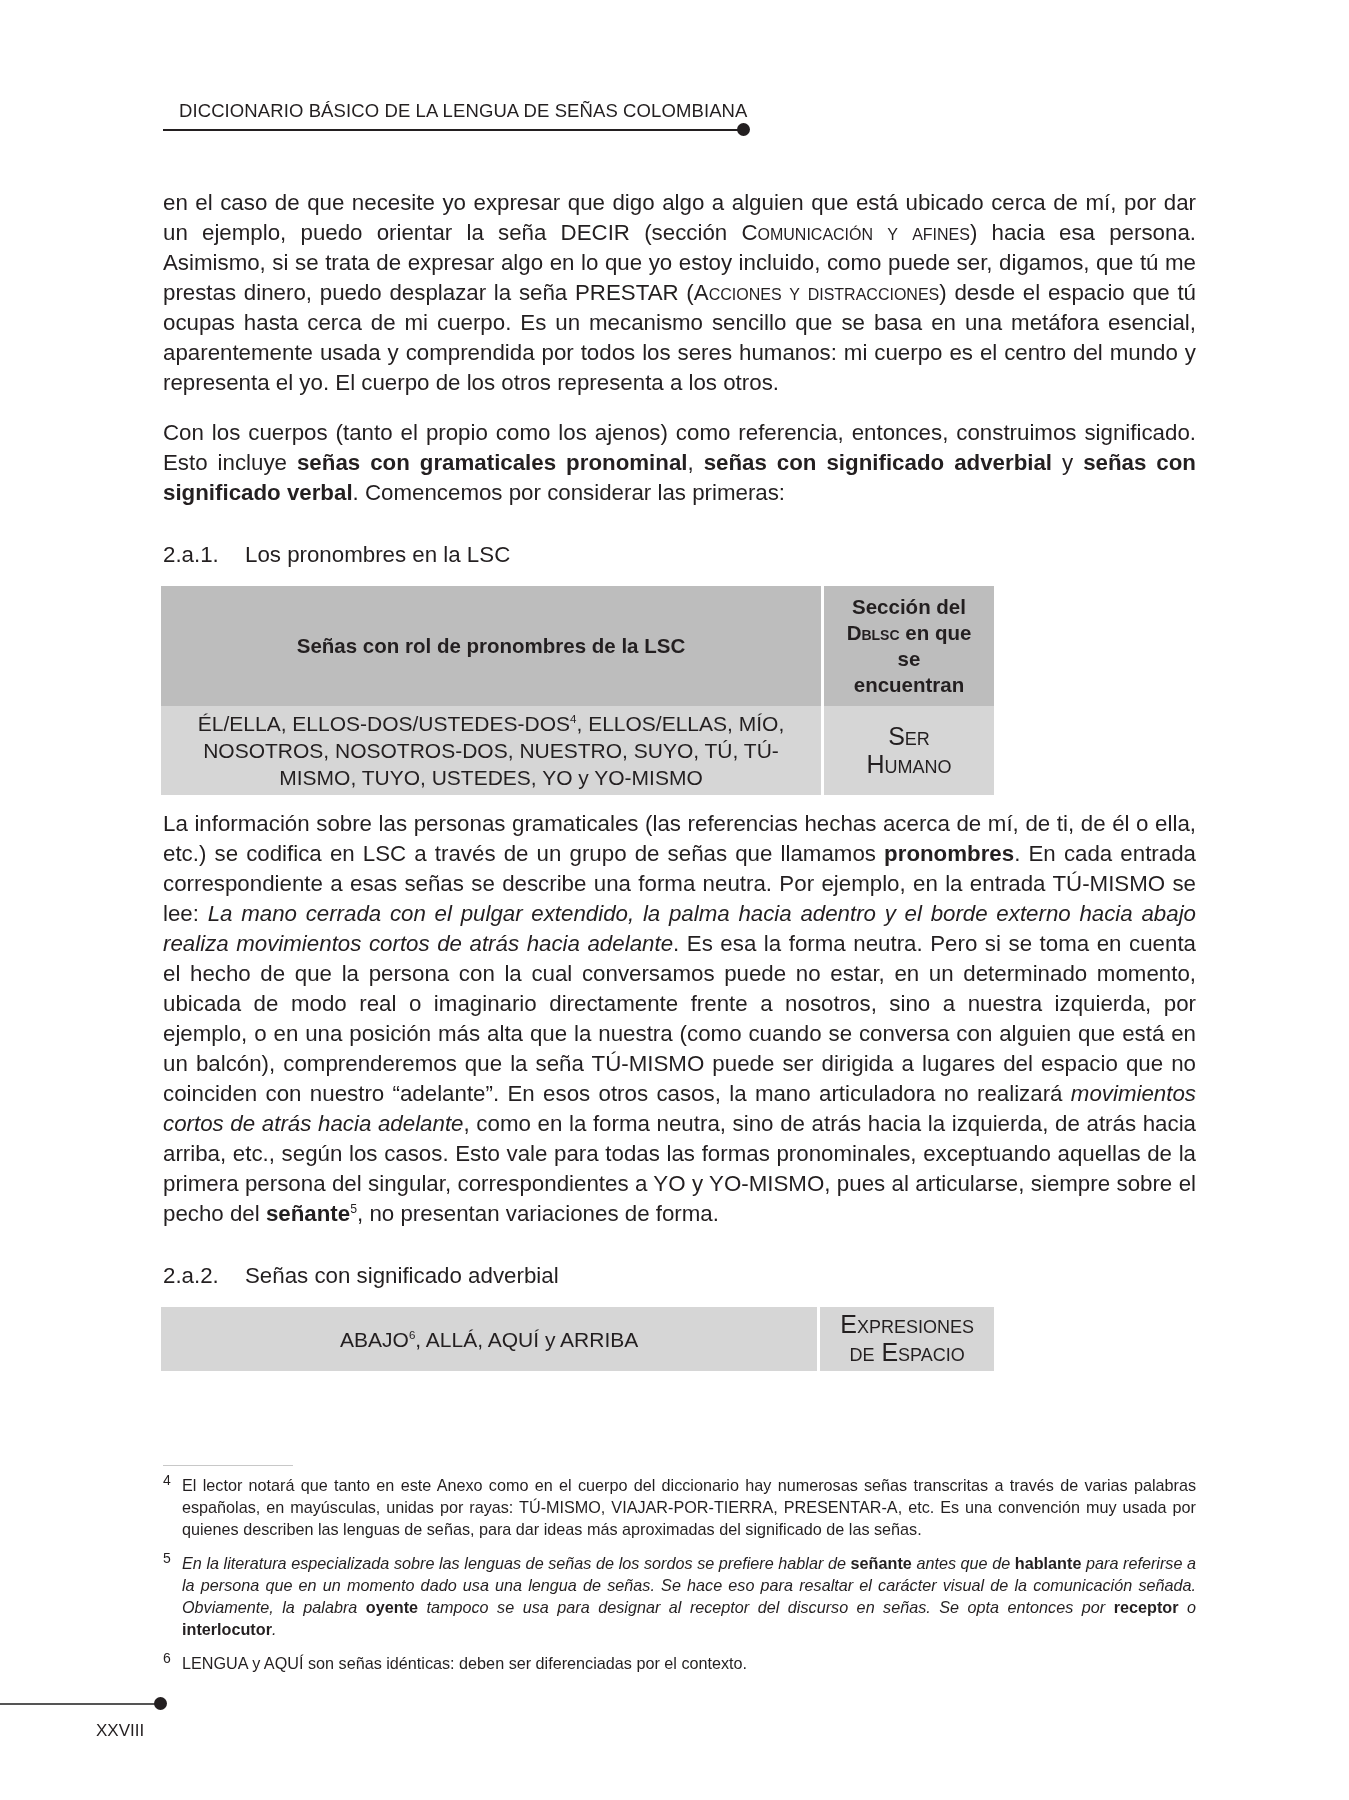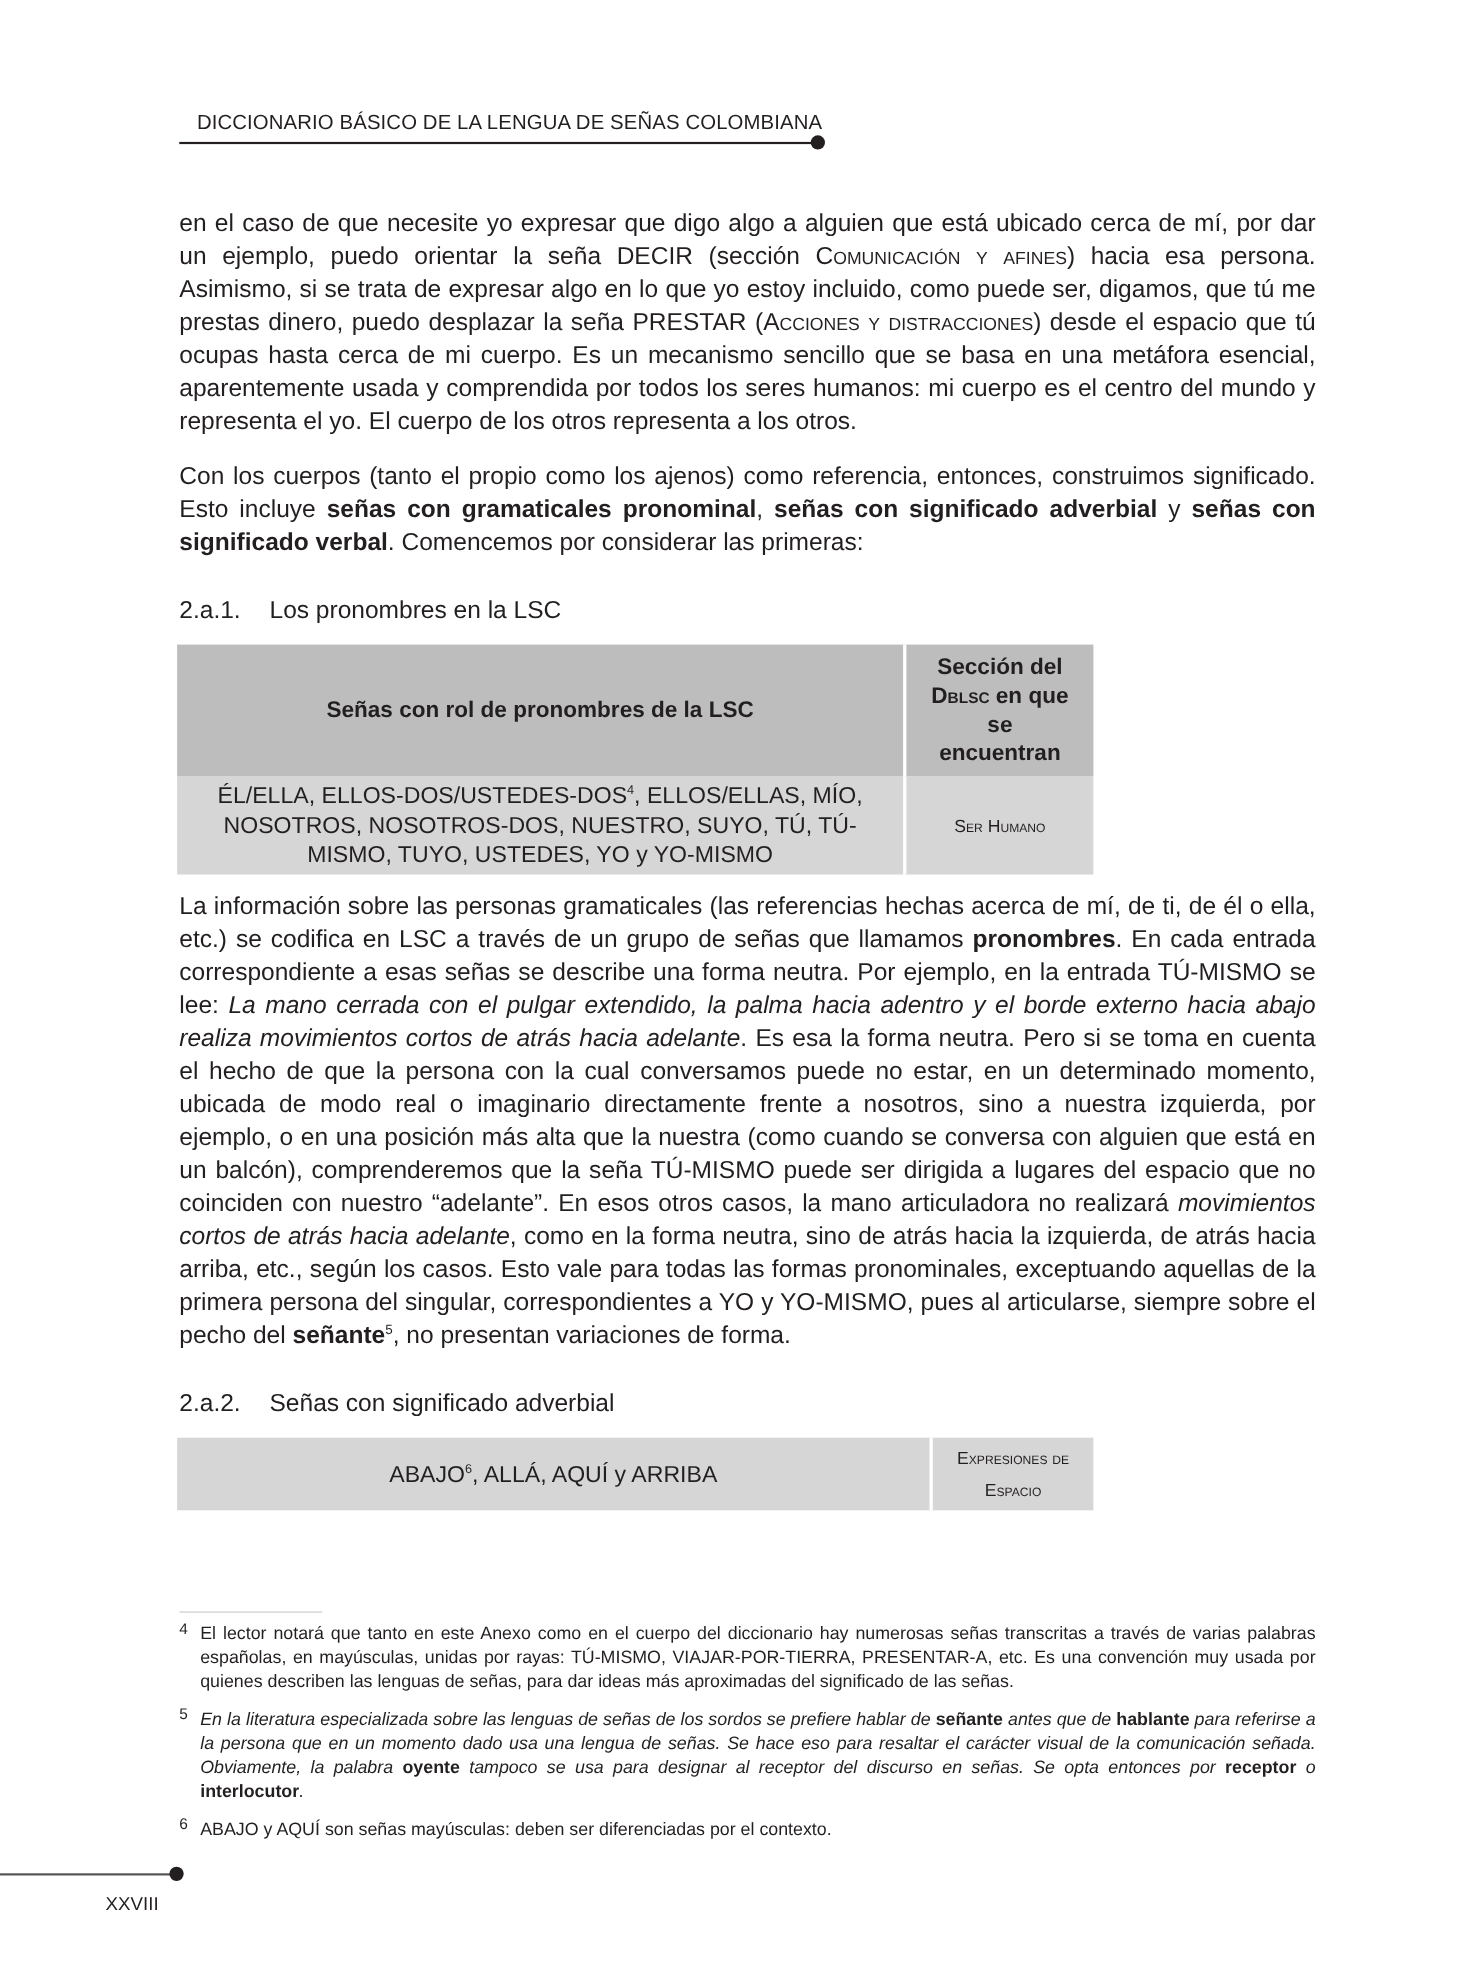--- a/index.html
+++ b/index.html
@@ -15,21 +15,21 @@
   .sc { font-variant: small-caps; }
   .subhead { font-size: 22.3px; margin-top: 34px; margin-bottom: 18px; }
   .subhead .num { display: inline-block; width: 82px; }
 
   table.tbl { width: 833px; border-collapse: collapse; margin-left: -2px; }
   table.tbl th { background: #bdbdbd; font-weight: bold; font-size: 20.5px; line-height: 26px; padding: 8px 20px; text-align: center; height: 52px; }
   table.tbl td { background: #d6d6d6; font-size: 21px; line-height: 27px; padding: 4px 20px; text-align: center; }
   table.tbl th + th, table.tbl td + td { border-left: 3px solid #ffffff; }
   table.tbl tr + tr td { border-top: 0; }
   table.tbl .col1 { width: 620px; }
-  .section-sc { font-variant: small-caps; font-size: 16px; }
+  .section-sc { font-variant: small-caps; font-size: 25px; }
   sup { font-size: 0.55em; vertical-align: super; line-height: 0; }
 
   .fn-rule { position: absolute; left: 163px; top: 1465px; width: 130px; height: 1px; background: #c8c8c8; }
   .footnotes { position: absolute; left: 163px; top: 1474px; width: 1033px; }
   .fn { position: relative; padding-left: 19px; font-size: 16.2px; line-height: 22px; text-align: justify; margin-bottom: 12px; }
   .fn .fn-num { position: absolute; left: 0; top: -5px; font-size: 14px; }
   .fn.italic .fn-text { font-style: italic; }
   .fn b { font-style: normal; }
 
   .foot-rule { position: absolute; left: 0; top: 1703px; width: 160px; height: 1.5px; background: #555; }
@@ -82,19 +82,19 @@
   <div class="fn">
     <span class="fn-num">4</span>
     <span class="fn-text">El lector notará que tanto en este Anexo como en el cuerpo del diccionario hay numerosas señas transcritas a través de varias palabras españolas, en mayúsculas, unidas por rayas: TÚ-MISMO, VIAJAR-POR-TIERRA, PRESENTAR-A, etc. Es una convención muy usada por quienes describen las lenguas de señas, para dar ideas más aproximadas del significado de las señas.</span>
   </div>
   <div class="fn italic">
     <span class="fn-num">5</span>
     <span class="fn-text"><span>En la literatura especializada sobre las lenguas de señas de los sordos se prefiere hablar de </span><b>señante</b><span> antes que de </span><b>hablante</b><span> para referirse a la persona que en un momento dado usa una lengua de señas. Se hace eso para resaltar el carácter visual de la comunicación señada. Obviamente, la palabra </span><b>oyente</b><span> tampoco se usa para designar al receptor del discurso en señas. Se opta entonces por </span><b>receptor</b><span> o </span><b>interlocutor</b><span>.</span></span>
   </div>
   <div class="fn">
     <span class="fn-num">6</span>
-    <span class="fn-text">ABAJO y AQUÍ son señas mayúsculas: deben ser diferenciadas por el contexto.</span>
+    <span class="fn-text">LENGUA y AQUÍ son señas idénticas: deben ser diferenciadas por el contexto.</span>
   </div>
 </div>
 
 <div class="foot-rule"></div>
 <div class="foot-dot"></div>
 <div class="page-num">XXVIII</div>
 
 </body></html>

